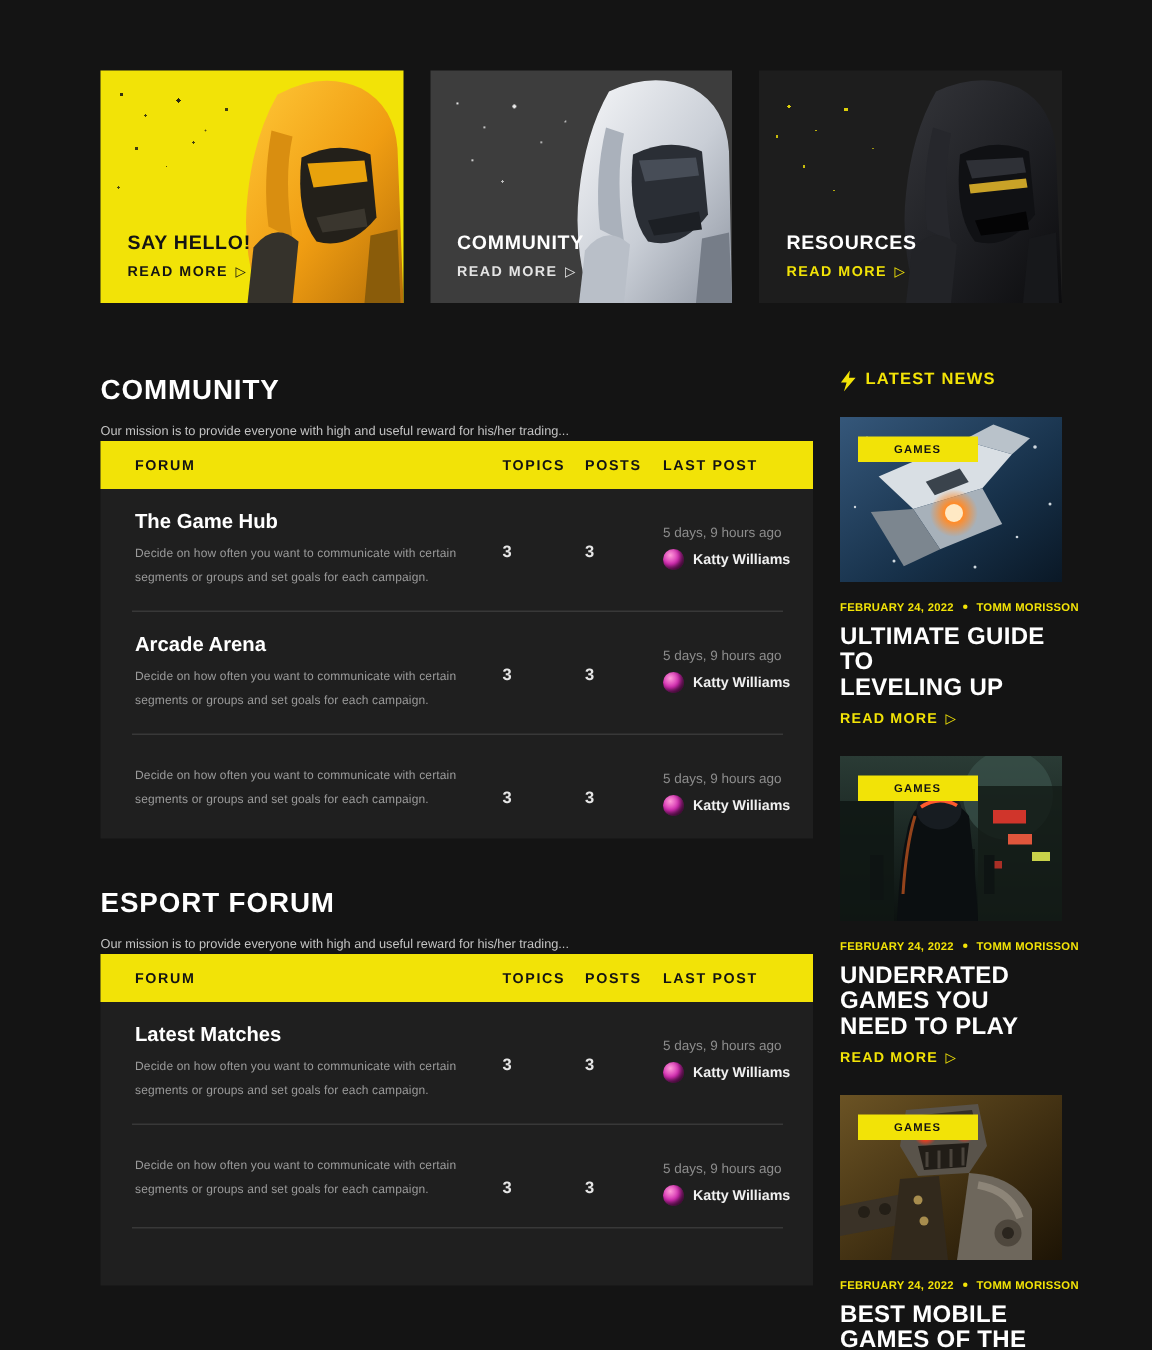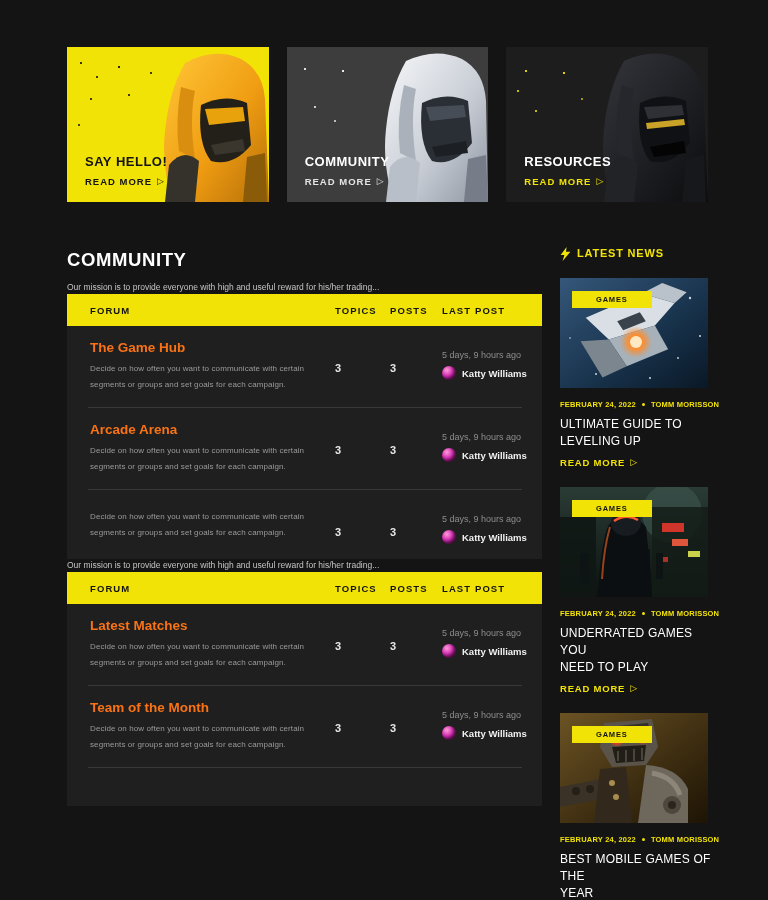--- a/index.html
+++ b/index.html
@@ -60,21 +60,21 @@
   .section-sub{font-size:8.5px;color:#c4c4c4;white-space:nowrap;line-height:13px}
   .forum-table{background:#1f1f1f}
   .thead{height:32px;background:#f2e307;display:flex;align-items:center}
   .th{font-size:9.5px;font-weight:800;letter-spacing:1.1px;color:#131313}
   .c-forum{flex:1;padding-left:23px;padding-right:8px;min-width:0}
   .c-topics{width:55px;flex:0 0 55px}
   .c-posts{width:52px;flex:0 0 52px}
   .c-last{width:100px;flex:0 0 100px}
   .frow{display:flex;padding:14px 0 15px;position:relative}
   .frow.divided::after{content:'';position:absolute;left:21px;right:20px;bottom:0;height:1px;background:#383838}
-  .frow-title{font-size:13.5px;font-weight:800;color:#f97316;line-height:16px;cursor:pointer}
+  .frow-title{font-size:13.5px;font-weight:800;color:#ffffff;line-height:16px;cursor:pointer}
   .frow-desc{margin-top:5px;font-size:8px;letter-spacing:.1px;color:#9a9a9a;line-height:16px;white-space:pre}
   .val{padding-top:22px;font-size:11px;font-weight:700;color:#e6e6e6}
   .lastpost{padding-top:9px}
   .lp-time{font-size:9px;color:#8d8d8d;line-height:12px}
   .lp-user{margin-top:5px;display:flex;align-items:center;gap:6px}
   .avatar{width:14px;height:14px;border-radius:50%;
     background:radial-gradient(circle at 35% 30%,#ff9bd8,#d12bb0 45%,#7c1468 78%,#40093a);
     box-shadow:inset -2px -2px 3px rgba(0,0,0,.5)}
   .lp-name{font-size:9.5px;font-weight:700;color:#f0f0f0;cursor:pointer}
   .frow-cont{height:38px}
@@ -84,21 +84,21 @@
   .sidebar{width:148px;flex:0 0 148px}
   .sb-title{display:flex;align-items:flex-start;gap:6px;font-size:11px;font-weight:800;letter-spacing:.8px;color:#f2e307;margin:2px 0 17px}
   .post{margin-bottom:19px}
   .post-img{position:relative;width:148px;height:110px;overflow:hidden;cursor:pointer}
   .post-img svg{display:block}
   .badge{position:absolute;top:13px;left:12px;background:#f2e307;color:#131313;
     font-size:7.5px;font-weight:800;letter-spacing:.8px;padding:4px 24px;cursor:pointer}
   .post-meta{margin-top:12px;display:flex;align-items:center;gap:6px;white-space:nowrap;
     font-size:7.5px;font-weight:800;letter-spacing:.2px;color:#f2e307}
   .dot-sep{width:3px;height:3px;border-radius:50%;background:#f2e307;flex:0 0 3px}
-  .post-title{margin-top:7px;margin-right:-12px;font-size:12px;font-weight:400;letter-spacing:.2px;
+  .post-title{margin-top:7px;margin-right:-12px;font-size:16px;font-weight:700;letter-spacing:.2px;
     color:#fff;line-height:17px;white-space:pre-line;cursor:pointer}
   .readmore{margin-top:7px;display:flex;align-items:center;gap:5px;
     font-size:9.5px;font-weight:800;letter-spacing:.8px;color:#f2e307;cursor:pointer}
 </style>
 </head>
 <body>
 
 <div class="cards-row">
 
   <div class="banner banner-yellow">
@@ -236,20 +236,21 @@
         <div class="c-last lastpost">
           <div class="lp-time">5 days, 9 hours ago</div>
           <div class="lp-user">
             <span class="avatar"></span>
             <span class="lp-name">Katty Williams</span>
           </div>
         </div>
       </div>
     </div>
 
+    <h2 class="section-title spacer-section">ESPORT FORUM</h2>
     <div class="section-sub">Our mission is to provide everyone with high and useful reward for his/her trading...</div>
 
     <div class="forum-table">
       <div class="thead">
         <div class="th c-forum">FORUM</div>
         <div class="th c-topics">TOPICS</div>
         <div class="th c-posts">POSTS</div>
         <div class="th c-last">LAST POST</div>
       </div>
 
@@ -265,21 +266,20 @@
           <div class="lp-time">5 days, 9 hours ago</div>
           <div class="lp-user">
             <span class="avatar"></span>
             <span class="lp-name">Katty Williams</span>
           </div>
         </div>
       </div>
 
       <div class="frow divided">
         <div class="c-forum">
-          <div class="frow-title">Team of the Month</div>
           <div class="frow-desc">Decide on how often you want to communicate with certain
 segments or groups and set goals for each campaign.</div>
         </div>
         <div class="c-topics val">3</div>
         <div class="c-posts val">3</div>
         <div class="c-last lastpost">
           <div class="lp-time">5 days, 9 hours ago</div>
           <div class="lp-user">
             <span class="avatar"></span>
             <span class="lp-name">Katty Williams</span>

